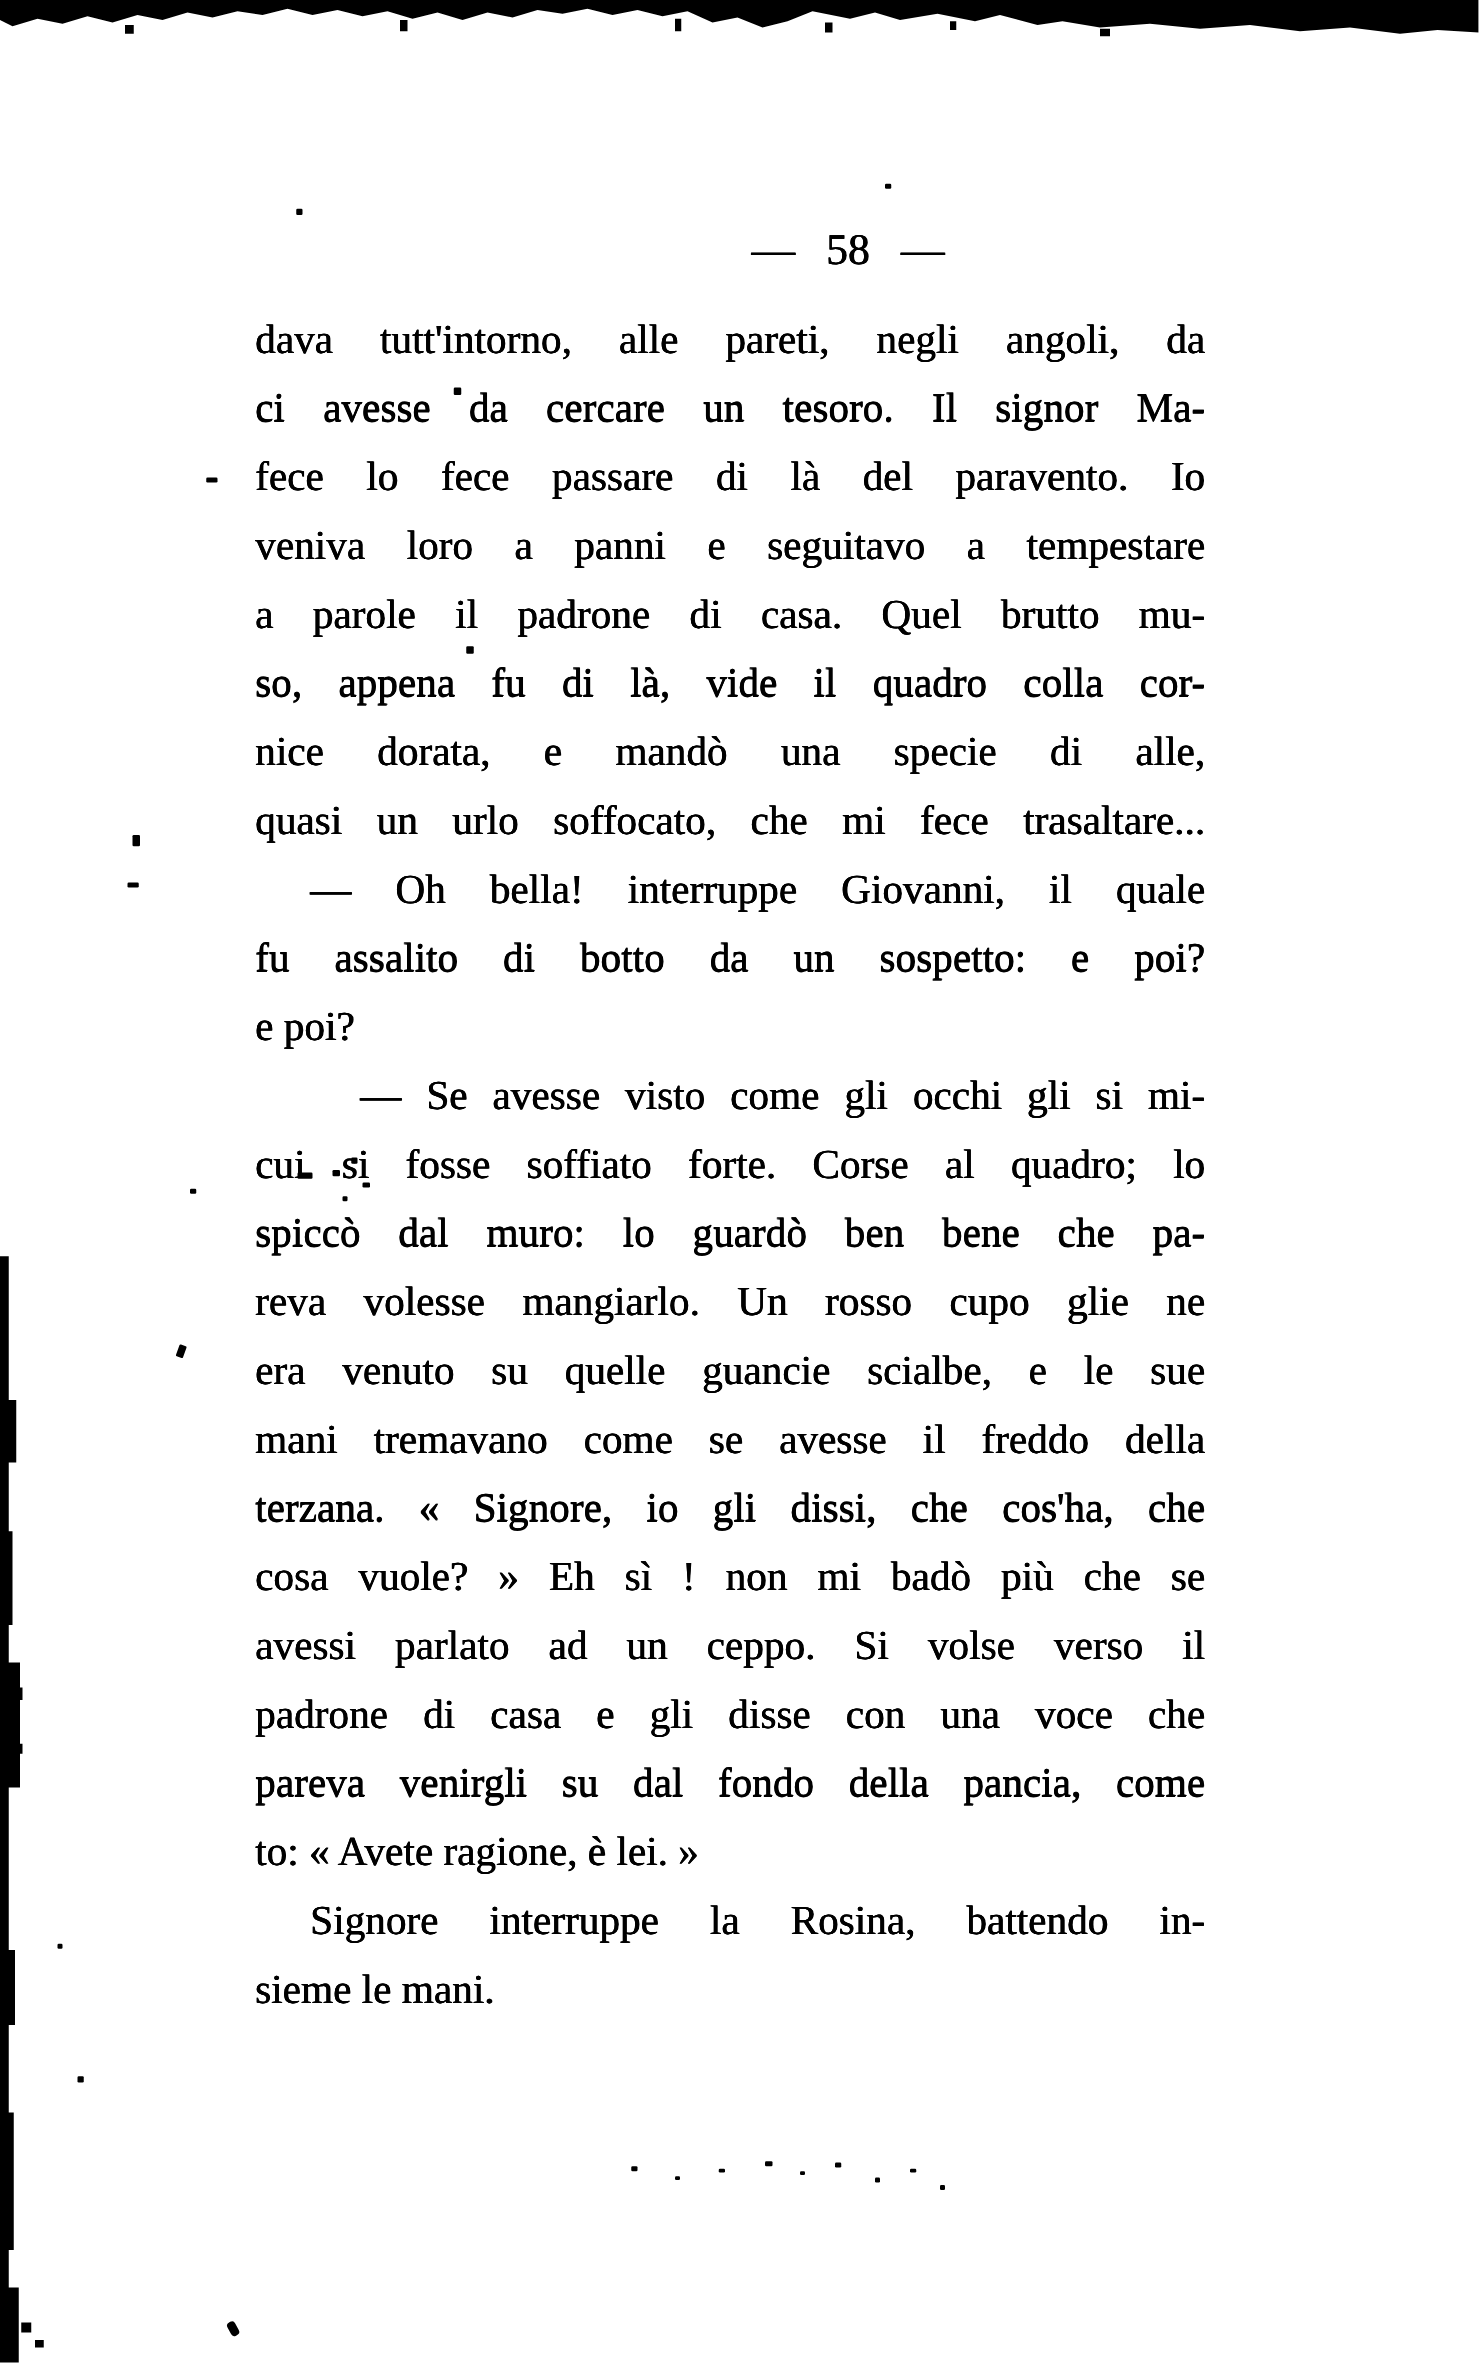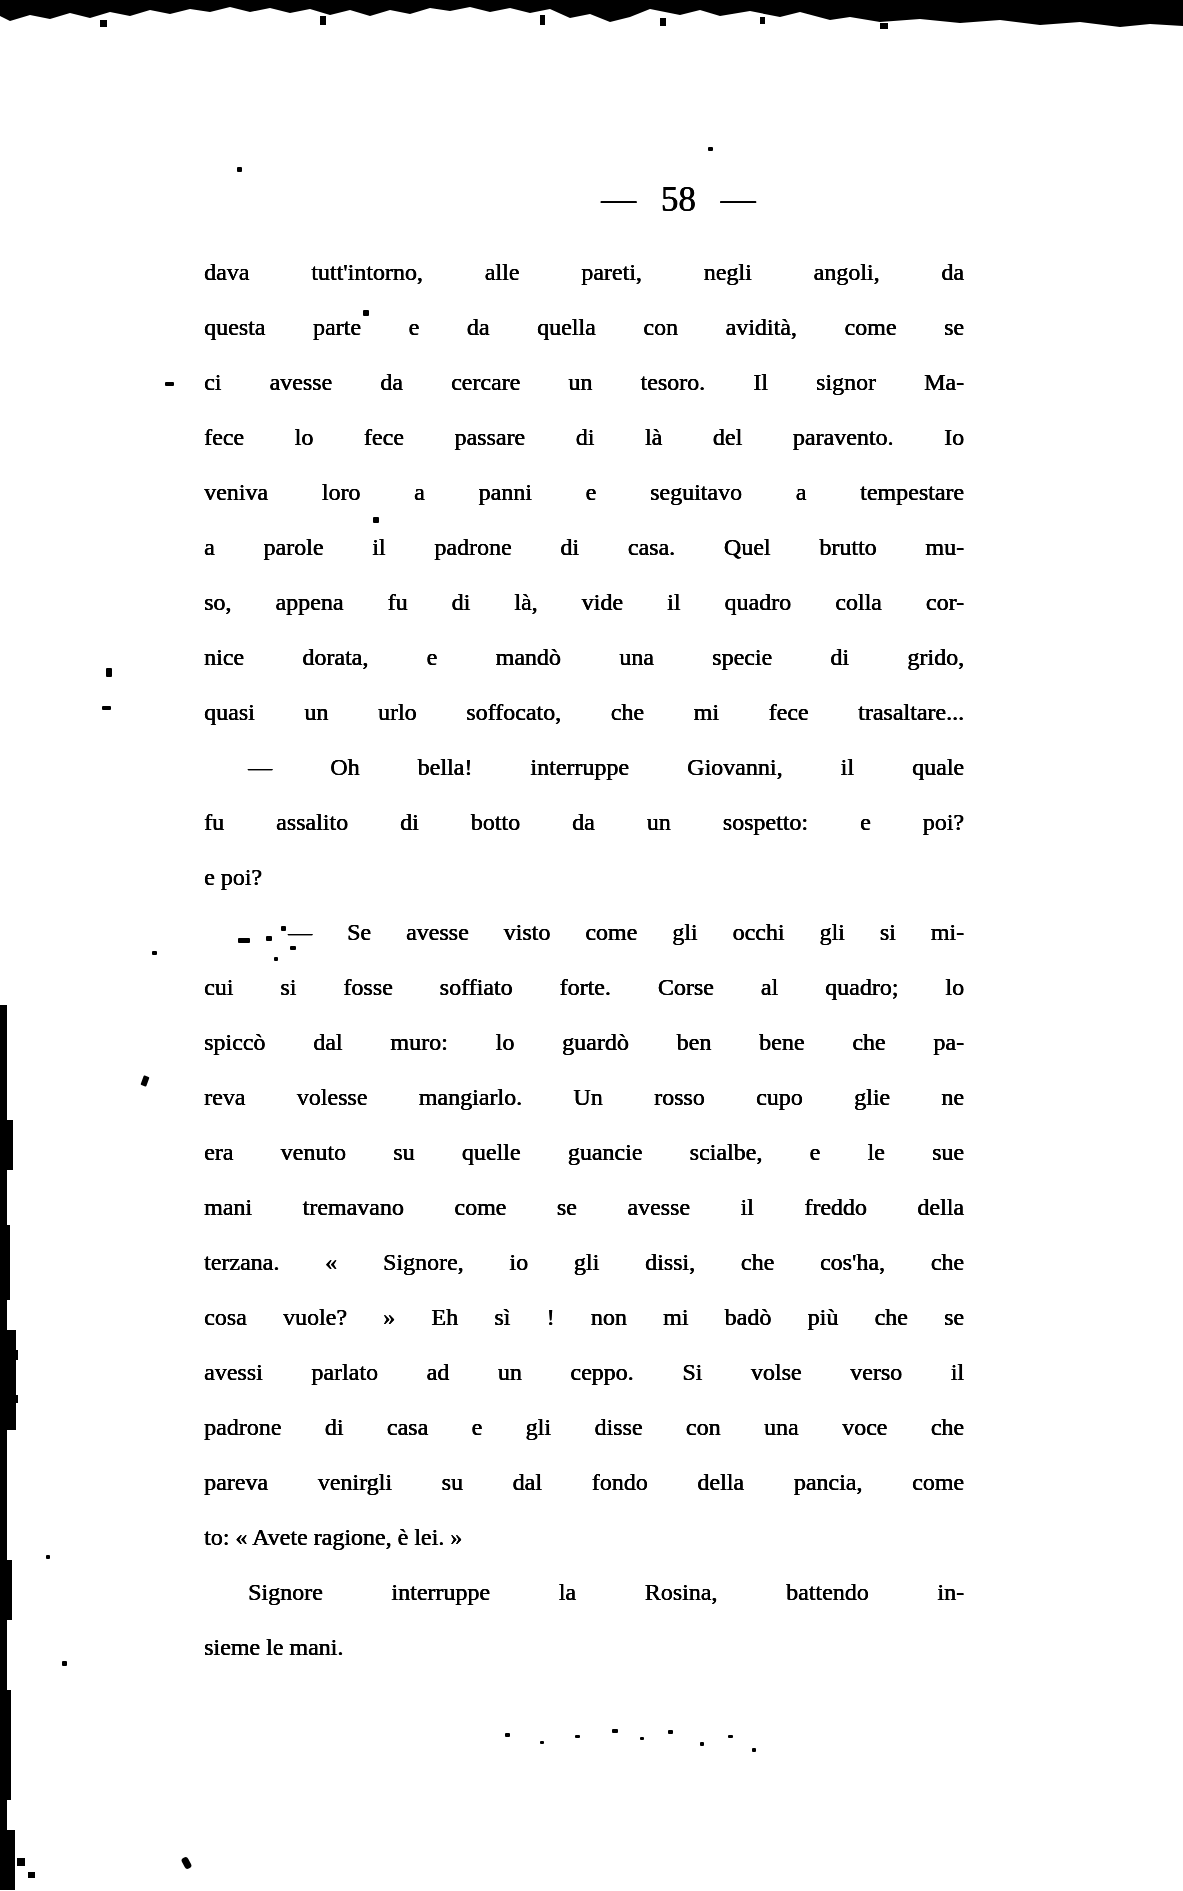--- a/index.html
+++ b/index.html
@@ -9,21 +9,21 @@
   }
   .page-header{
     position:absolute;top:180px;left:601px;font-size:35px;
     white-space:nowrap;word-spacing:16px;
     text-shadow:0.45px 0 0 #000, 0 0.35px 0 #000;
   }
   .text-block{
     position:absolute;left:204px;top:245px;width:760px;
   }
   .line{
-    height:55px;line-height:55px;font-size:24px;
+    height:55px;line-height:55px;font-size:33px;
     text-align:justify;text-align-last:justify;white-space:nowrap;
     text-shadow:0.45px 0 0 #000, 0 0.35px 0 #000;
   }
   .ind45{padding-left:44px;}
   .ind85{padding-left:84px;}
   .pend{text-align:left;text-align-last:left;font-family:Liberation Serif, serif;}
   .artifact-top{position:absolute;top:0;left:0;}
   .artifact-left{position:absolute;top:1000px;left:0;}
   .speck{position:absolute;background:#000;border-radius:1px;}
 </style>
@@ -53,27 +53,26 @@
     <rect fill="#000" x="0" y="690" width="11" height="110"></rect>
     <rect fill="#000" x="0" y="830" width="15" height="60"></rect>
     <rect fill="#000" x="17" y="858" width="8" height="8"></rect>
     <rect fill="#000" x="28" y="872" width="7" height="6"></rect>
   </svg>
 
   <div class="page-header">— 58 —</div>
 
   <div class="text-block">
       <div class="line">dava tutt'intorno, alle pareti, negli angoli, da</div>
-      <div class="line">questa parte e da quella con avidità, come se</div>
       <div class="line">ci avesse da cercare un tesoro. Il signor Ma-</div>
       <div class="line">fece lo fece passare di là del paravento. Io</div>
       <div class="line">veniva loro a panni e seguitavo a tempestare</div>
       <div class="line">a parole il padrone di casa. Quel brutto mu-</div>
       <div class="line">so, appena fu di là, vide il quadro colla cor-</div>
-      <div class="line">nice dorata, e mandò una specie di grido,</div>
+      <div class="line">nice dorata, e mandò una specie di alle,</div>
       <div class="line">quasi un urlo soffocato, che mi fece trasaltare...</div>
       <div class="line ind45">— Oh bella! interruppe Giovanni, il quale</div>
       <div class="line">fu assalito di botto da un sospetto: e poi?</div>
       <div class="line pend">e poi?</div>
       <div class="line ind85">— Se avesse visto come gli occhi gli si mi-</div>
       <div class="line">cui si fosse soffiato forte. Corse al quadro; lo</div>
       <div class="line">spiccò dal muro: lo guardò ben bene che pa-</div>
       <div class="line">reva volesse mangiarlo. Un rosso cupo glie ne</div>
       <div class="line">era venuto su quelle guancie scialbe, e le sue</div>
       <div class="line">mani tremavano come se avesse il freddo della</div>

